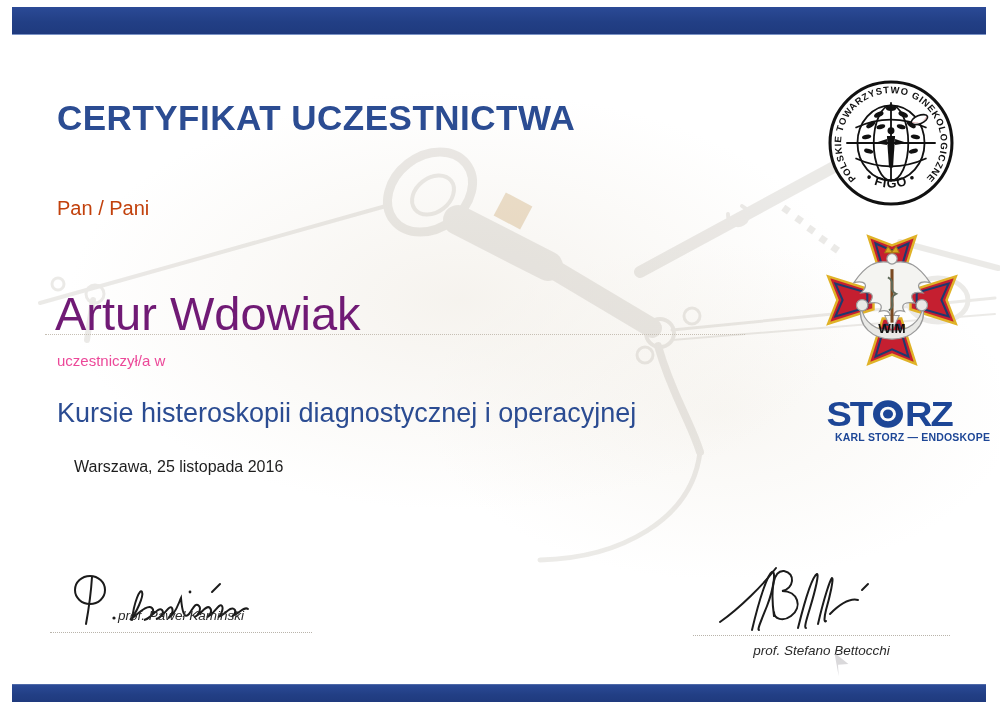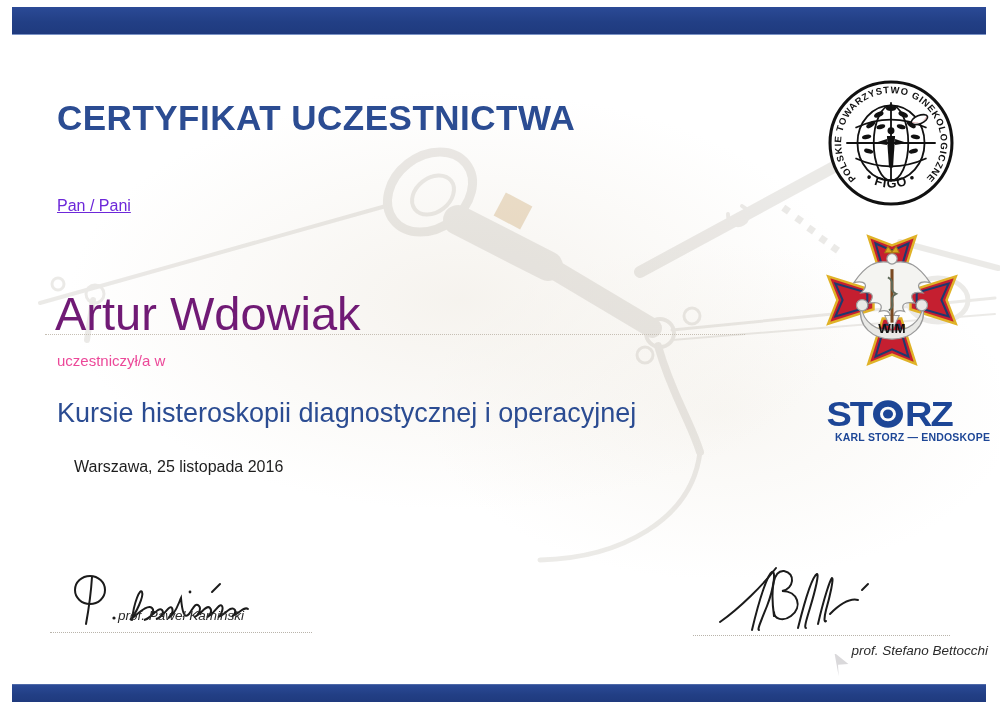--- a/index.html
+++ b/index.html
@@ -21,42 +21,42 @@
     position:absolute;left:12px;right:14px;height:27px;
     background:linear-gradient(180deg,#2b4a96 0%, #223f85 55%, #1f3a7e 100%);
     border-bottom:1.5px solid #7b93c6;
   }
   .bar.top{top:7px;}
   .bar.bottom{top:684px;height:17px;border-bottom:none;border-top:1px solid #4e69a8;}
   .title{
     position:absolute;left:57px;top:98px;
     font-size:35px;font-weight:700;letter-spacing:.5px;color:#2b4c92;
   }
-  .salutation{position:absolute;left:57px;top:197px;font-size:16px;color:#6d28d9;text-decoration:underline;}
+  .salutation{position:absolute;left:57px;top:197px;font-size:20px;color:#c2410c;}
   .participant{
     position:absolute;left:55px;top:286px;font-size:47px;font-weight:400;color:#701a75;letter-spacing:0;
   }
   .name-line{
     position:absolute;left:45px;top:334px;width:700px;height:0;
     border-top:1px dotted #c6bfb4;
   }
   .participation{position:absolute;left:57px;top:352px;font-size:15px;color:#ec4899;}
   .course{
     position:absolute;left:57px;top:398px;font-size:27px;color:#2b4c92;font-weight:400;text-align:right;
   }
   .place-date{position:absolute;left:74px;top:458px;font-size:16px;color:#1e1e1e;text-align:right;}
   .sig-line{position:absolute;height:0;border-top:1px dotted #b9b4ab;}
   .sig-line.left{left:50px;top:632px;width:262px;}
   .sig-line.right{left:693px;top:635px;width:257px;}
   .sig-name{
     position:absolute;font-size:13.5px;font-style:italic;color:#2a2a2a;text-align:center;
     font-family:"Liberation Sans", sans-serif;
   }
   .sig-name.left{left:50px;top:608px;width:262px;}
-  .sig-name.right{left:731px;top:643px;width:257px;text-align:right;}
+  .sig-name.right{left:693px;top:643px;width:257px;}
   .sig-svg{position:absolute;}
   .sig-svg.left{left:62px;top:568px;}
   .sig-svg.right{left:712px;top:560px;}
 
   
   .figo-logo{position:absolute;left:828px;top:80px;}
   .wim-logo{position:absolute;left:824px;top:228px;}
   .storz-logo{position:absolute;left:816px;top:398px;width:146px;text-align:center;}
   .storz-word{
     display:flex;align-items:center;justify-content:center;

